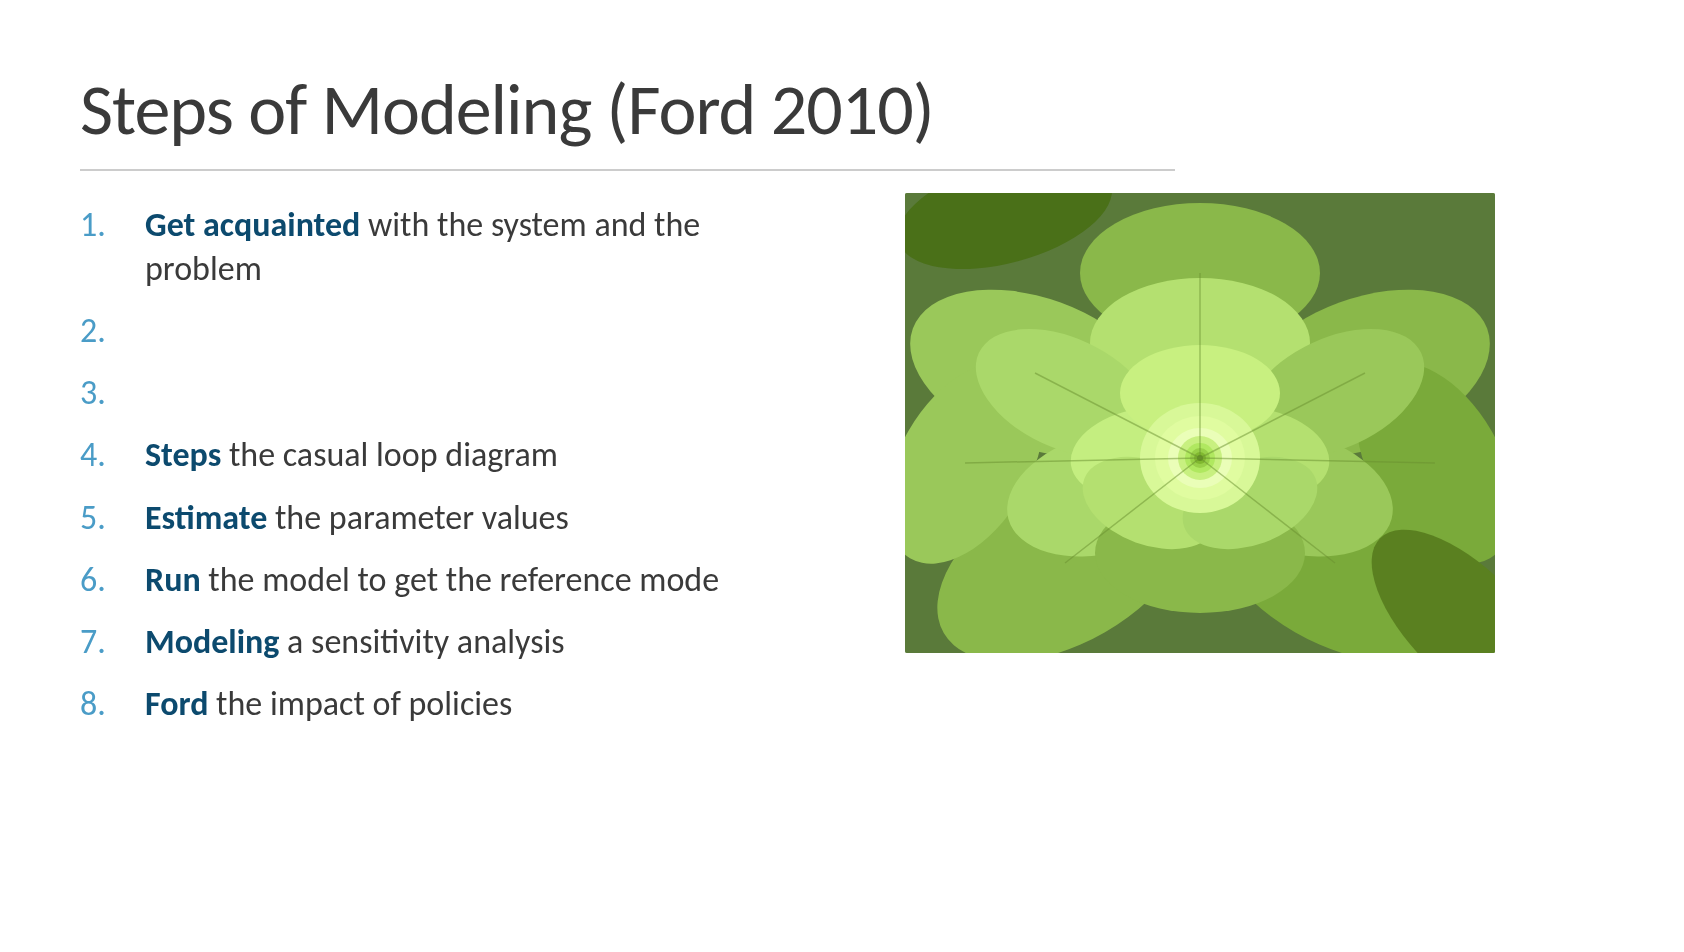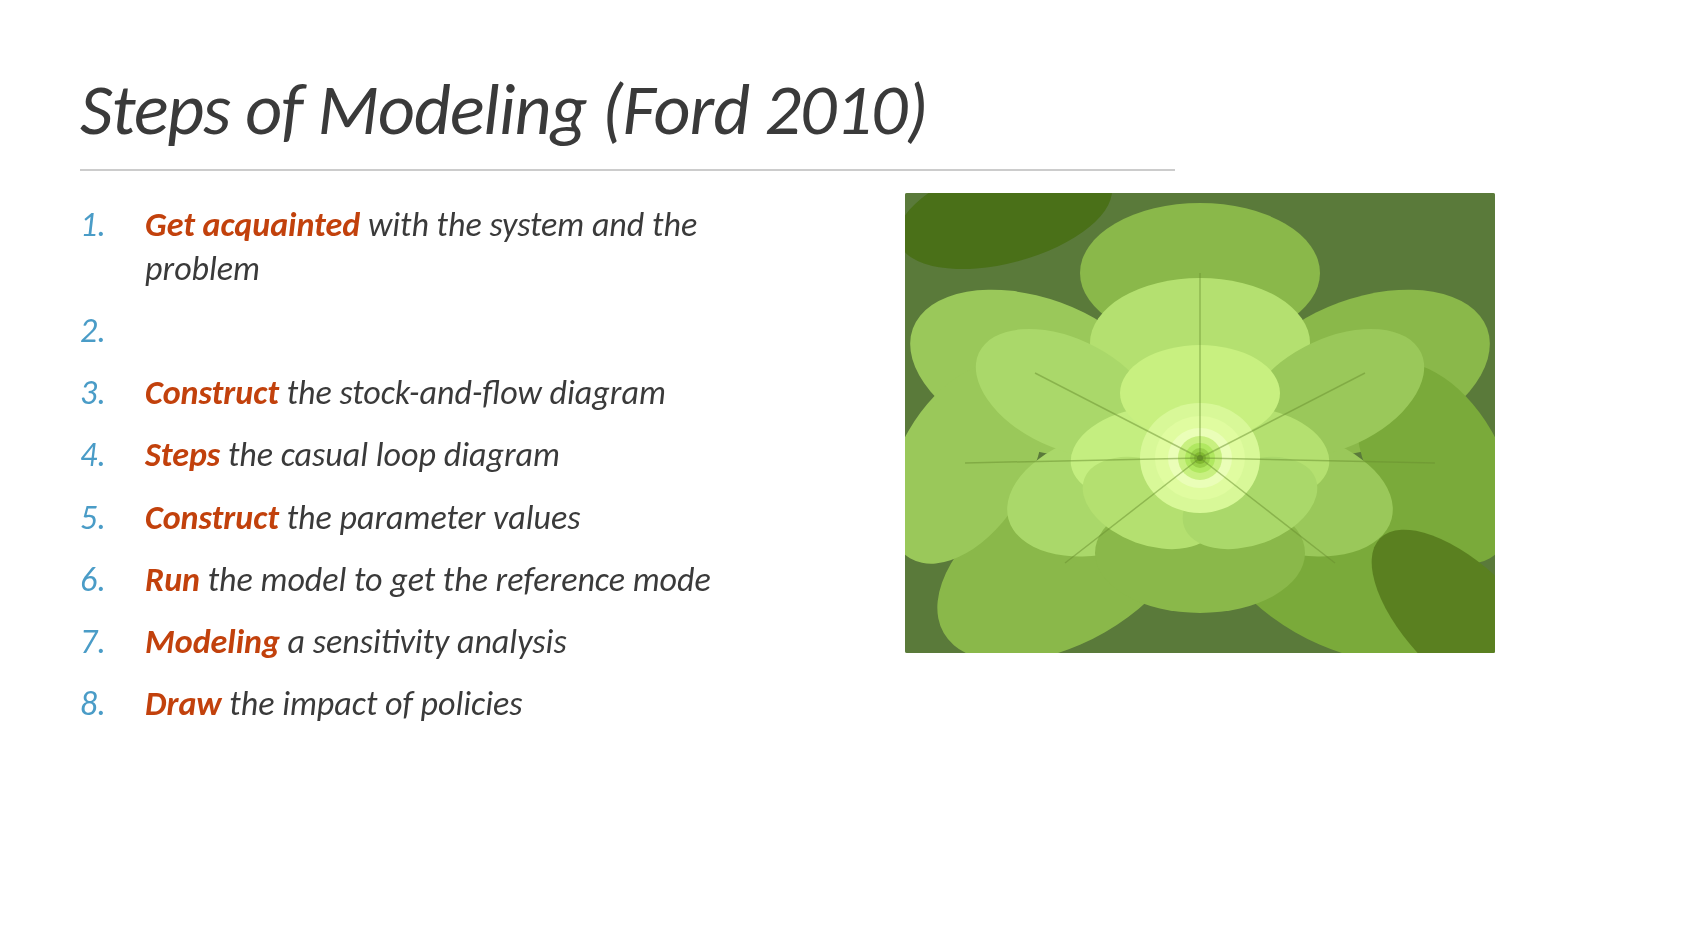--- a/index.html
+++ b/index.html
@@ -18,21 +18,20 @@
       align-items: flex-start;
       justify-content: flex-start;
     }
 
     .slide-container {
       width: 1588px;
       height: 952px;
       background: #ffffff;
       padding: 70px 93px 60px 80px;
       position: relative;
-      font-style: italic;
     }
 
     .slide-title {
       font-size: 72px;
       font-weight: 300;
       color: #3a3a3a;
       margin-bottom: 20px;
       line-height: 1.1;
       letter-spacing: -1px;
     }
@@ -75,21 +74,21 @@
 
     .item-text {
       font-size: 34px;
       color: #3a3a3a;
       font-weight: 400;
       line-height: 1.3;
     }
 
     .item-text strong {
       font-weight: 700;
-      color: #c2410c;
+      color: #0c4a6e;
       margin-top: 12px;
     }
 
     .image-section {
       flex: 0 0 600px;
       display: flex;
       align-items: flex-start;
       justify-content: flex-end;
       margin-top: -10px;
     }
@@ -121,41 +120,40 @@
 
     <div class="list-item">
           <span class="item-number">1.</span>
           <span class="item-text"><strong>Get acquainted</strong> with the system and the problem</span>
         </div>
         <div class="list-item">
           <span class="item-number">2.</span>
         </div>
         <div class="list-item">
           <span class="item-number">3.</span>
-          <span class="item-text"><strong>Construct</strong> the stock-and-flow diagram</span>
         </div>
         <div class="list-item">
           <span class="item-number">4.</span>
           <span class="item-text"><strong>Steps</strong> the casual loop diagram</span>
         </div>
         <div class="list-item">
           <span class="item-number">5.</span>
-          <span class="item-text"><strong>Construct</strong> the parameter values</span>
+          <span class="item-text"><strong>Estimate</strong> the parameter values</span>
         </div>
         <div class="list-item">
           <span class="item-number">6.</span>
           <span class="item-text"><strong>Run</strong> the model to get the reference mode</span>
         </div>
         <div class="list-item">
           <span class="item-number">7.</span>
           <span class="item-text"><strong>Modeling</strong> a sensitivity analysis</span>
         </div>
         <div class="list-item">
           <span class="item-number">8.</span>
-          <span class="item-text"><strong>Draw</strong> the impact of policies</span>
+          <span class="item-text"><strong>Ford</strong> the impact of policies</span>
         </div>
       </div>
 
     <div class="image-section">
       <div class="plant-image">
         
         <svg viewBox="0 0 590 460" xmlns="http://www.w3.org/2000/svg">
 
           <rect width="590" height="460" fill="#5a7a3a"></rect>
 

